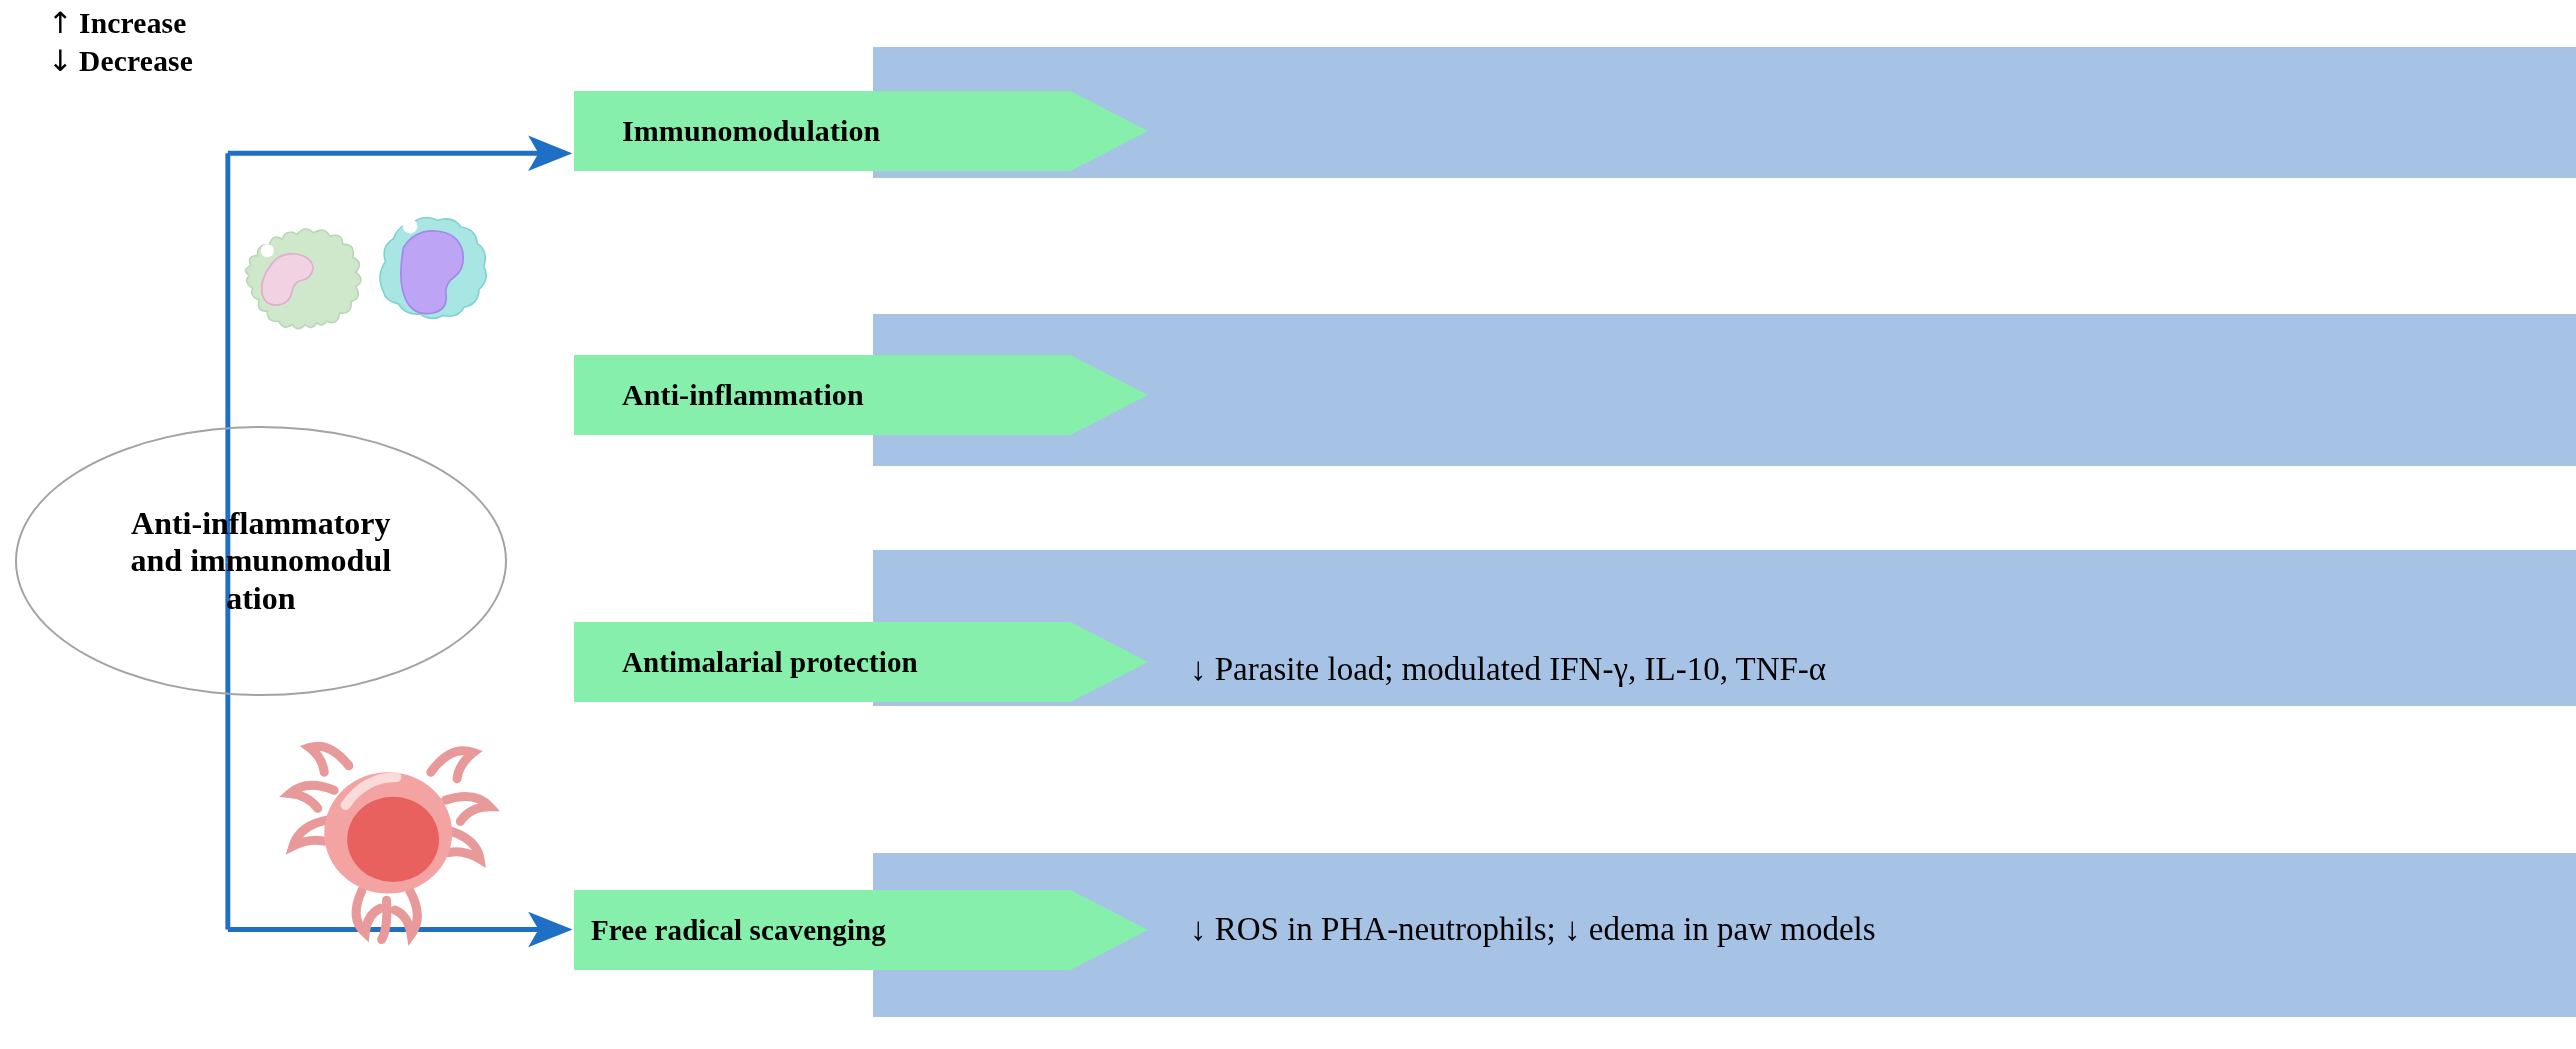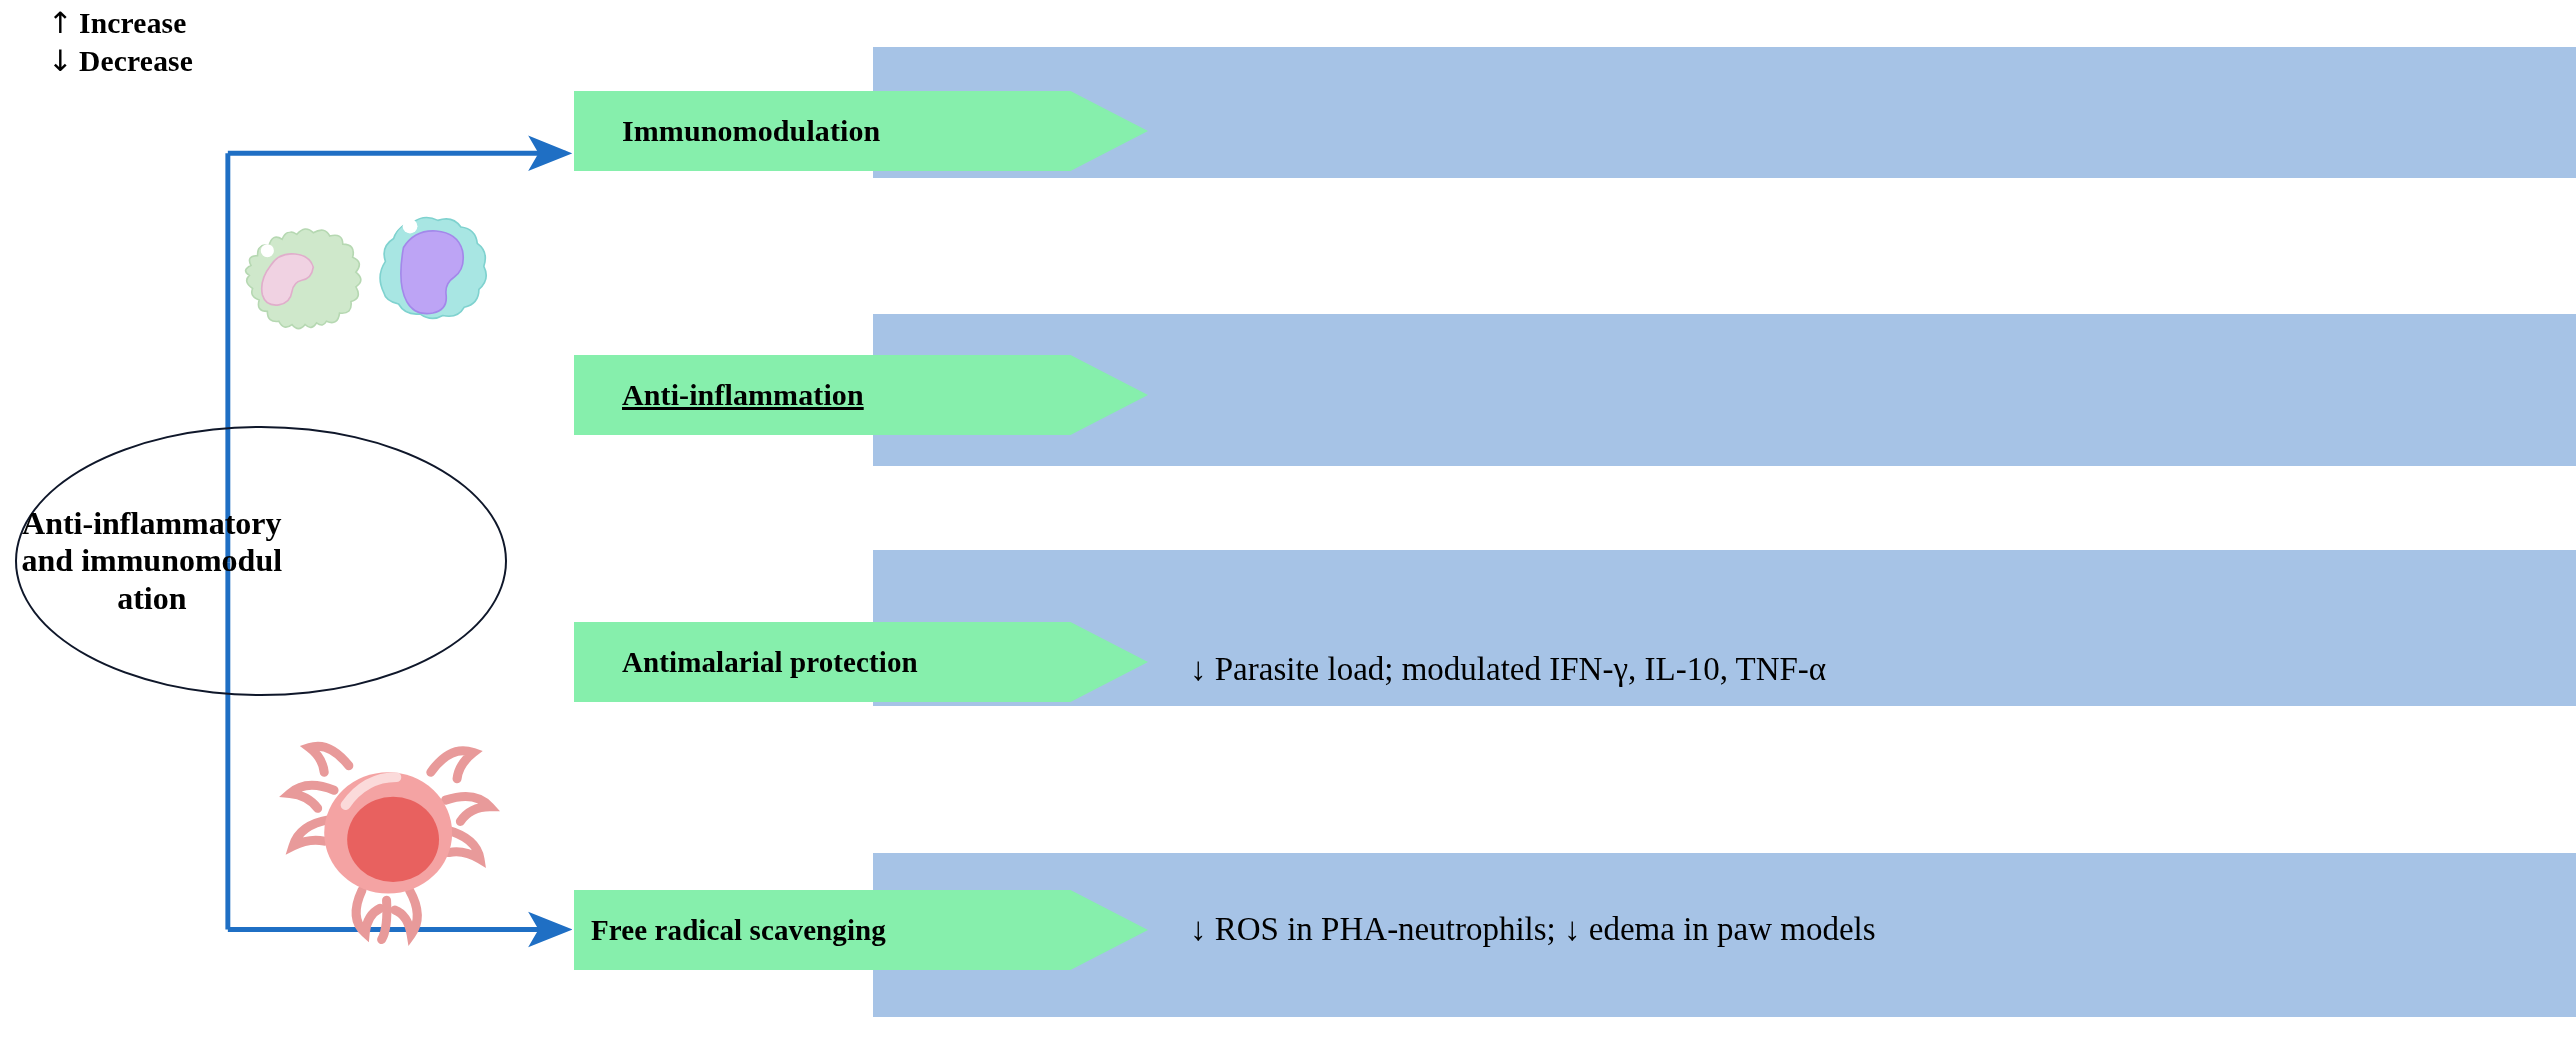--- a/index.html
+++ b/index.html
@@ -28,41 +28,41 @@
   
   .chev{
     position:absolute;
     background:#86efac;
     display:flex; align-items:center;
     clip-path: polygon(0 0, 86.5% 0, 100% 50%, 86.5% 100%, 0 100%);
     padding-left:48px;
   }
   .chev-label{ font-size:30px; font-weight:bold; white-space:nowrap; letter-spacing:0.1px; }
   #chev-1{ left:574px; top:91px;  width:574px; height:80px; }
-  #chev-2{ left:574px; top:355px;  width:574px; height:80px;text-decoration:underline; }
+  #chev-2{ left:574px; top:355px;  width:574px; height:80px; }
   #chev-3{ left:574px; top:622px;  width:574px; height:80px;text-align:center; }
   #chev-4{ left:574px; top:890px; width:574px; height:80px;padding-left:17px; }
   #chev-3 .chev-label{ font-size:29px; }
   #chev-4 .chev-label{ font-size:29px; }
 
   
   .content{ position:absolute; left:1190px; }
   .content p{ font-size:33px; line-height:1.0; white-space:nowrap; }
   .content p + p{ margin-top:36px; }
   #content-1{ top:93px; }
   #content-2{ top:353px; }
   #content-3{ top:653px; }
   #content-4{ top:913px; }
   .bold{ font-weight:bold; }
 
   
   #ellipse-node{
     position:absolute; left:14.8px; top:426px; width:492px; height:270px;
-    border:2px solid #0f172a; border-radius:50%;
-    display:flex; align-items:center; 
+    border:2px solid #a3a3a3; border-radius:50%;
+    display:flex; align-items:center; justify-content:center;
     background:transparent;
   }
   #ellipse-label{
     font-size:32px; font-weight:bold; line-height:1.16; text-align:center;
     width:270px; word-break:break-all;
   }
 
   
   #connectors{ position:absolute; left:0; top:0; width:2576px; height:1050px; pointer-events:none; }
 

